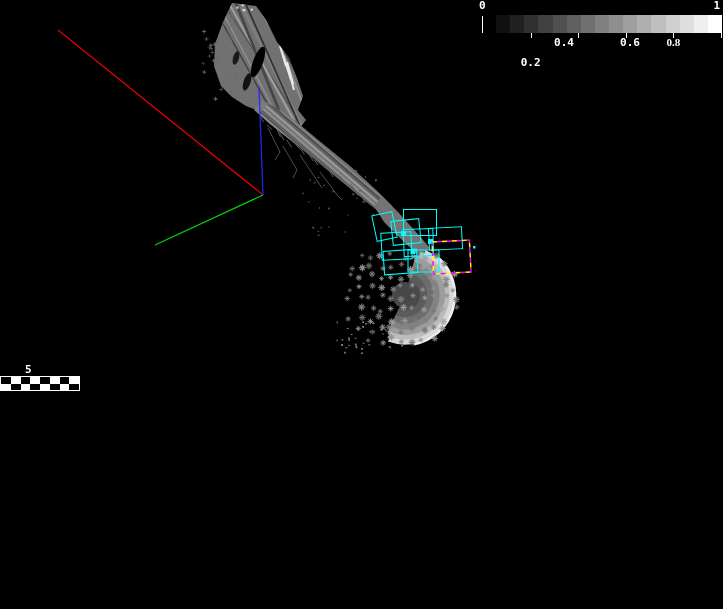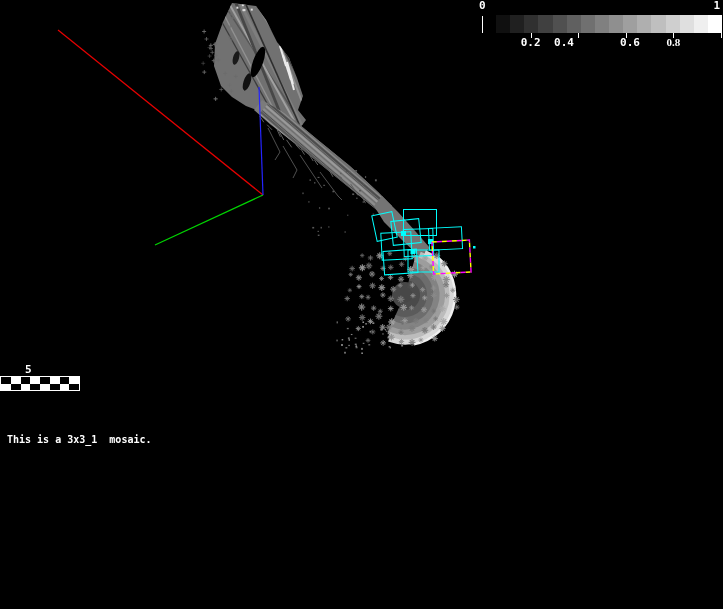--- a/index.html
+++ b/index.html
@@ -811,21 +811,21 @@
         <div style="background: rgb(191, 191, 191);"></div>
         <div style="background: rgb(207, 207, 207);"></div>
         <div style="background: rgb(223, 223, 223);"></div>
         <div style="background: rgb(239, 239, 239);"></div>
         <div style="background: rgb(255, 255, 255);"></div>
       </div>
     <div id="cb-ticks">
         <div class="cb-tick" style="left: 3px; top: 16px; height: 17px;"></div>
         <div class="cb-tick" style="left: 242px; top: 33px; height: 5px;"></div>
         <div class="cb-tick" style="left: 51.6px; top: 33px; height: 5px;"></div>
-        <span class="cb-ticklabel" style="left: 51.6px;">0.2</span>
+        <span class="cb-ticklabel" style="left: 51.6px; margin-top: 20px;">0.2</span>
         <div class="cb-tick" style="left: 99.2px; top: 33px; height: 5px;"></div>
         <span class="cb-ticklabel" style="left: 85px; text-align: center;">0.4</span>
         <div class="cb-tick" style="left: 146.8px; top: 33px; height: 5px;"></div>
         <span class="cb-ticklabel" style="left: 151px; text-align: right;">0.6</span>
         <div class="cb-tick" style="left: 194.4px; top: 33px; height: 5px;"></div>
         <span class="cb-ticklabel" style="left: 194.4px; font-family: Liberation Serif, serif;">0.8</span>
       </div>
   </div>
 
   <div id="scalebar">
@@ -849,16 +849,15 @@
           <div style="background: rgb(255, 255, 255);"></div>
           <div style="background: rgb(0, 0, 0);"></div>
           <div style="background: rgb(255, 255, 255);"></div>
           <div style="background: rgb(0, 0, 0);"></div>
         </div>
       </div>
   </div>
 
 
   <div id="annotations">
-    <div>This is a 3x3_1  mosaic.</div>
   </div>
 
 </div>
 
 </body></html>

